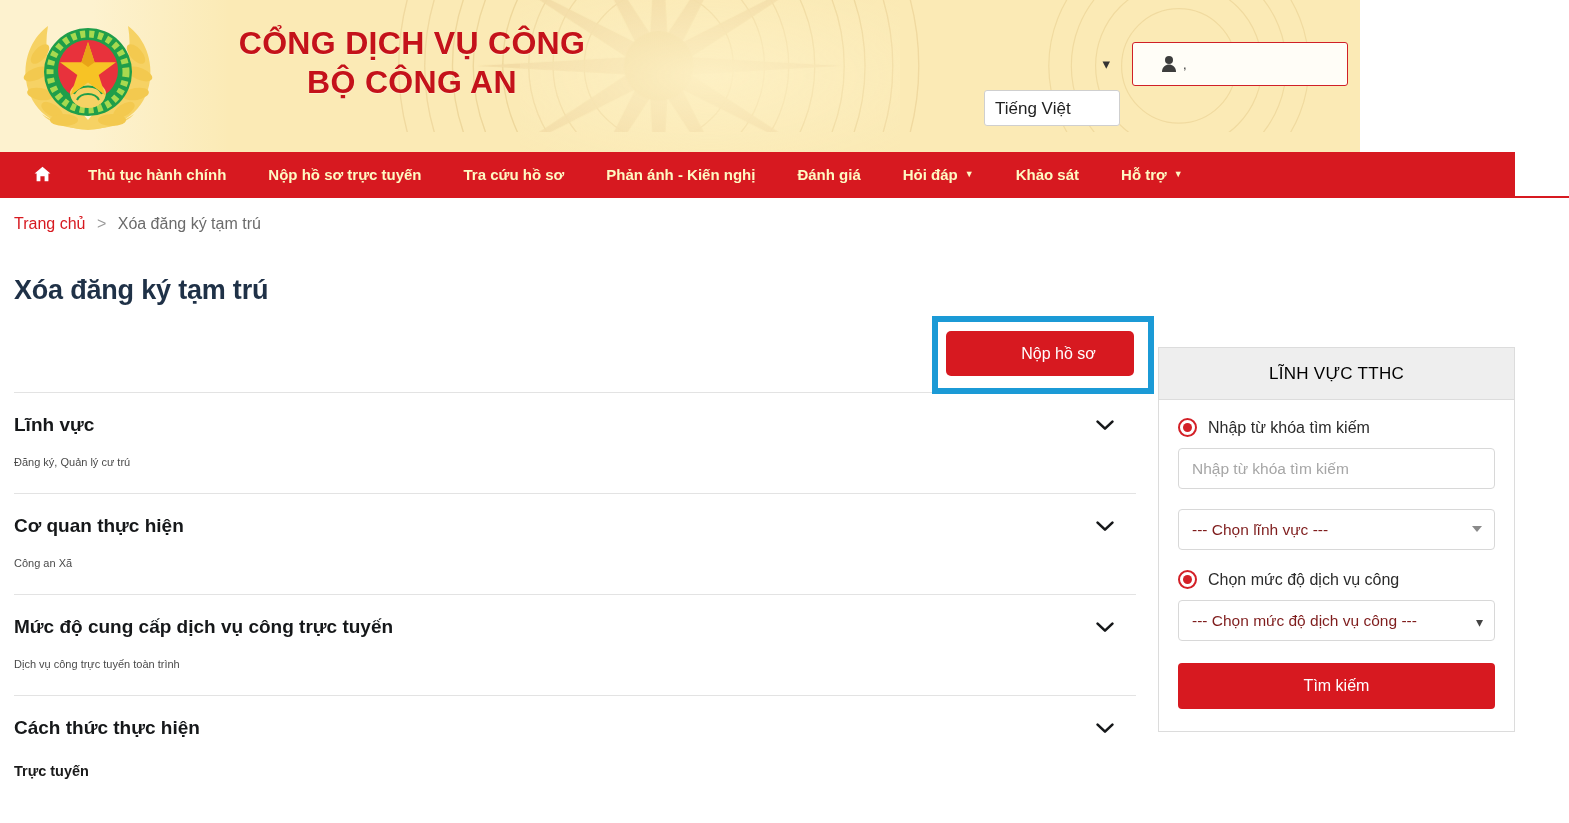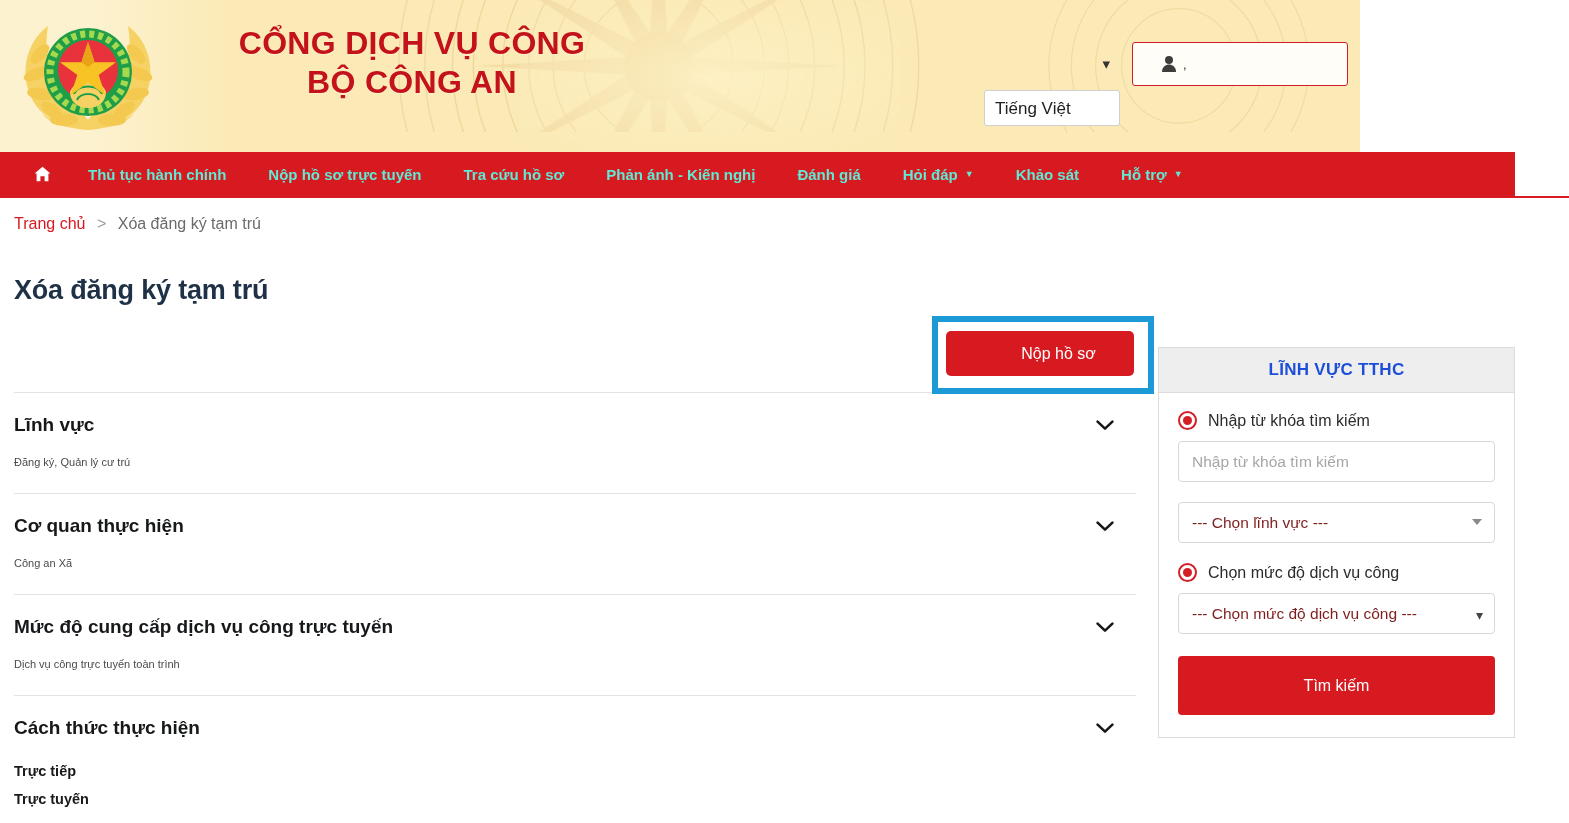--- a/index.html
+++ b/index.html
@@ -108,21 +108,21 @@
     padding-left: 22px;
   }
   .nav-underline {
     position: absolute;
     left: 0; top: 44px; width: 1569px; height: 2px;
     background: #d71920;
   }
   .nav-item {
     display: flex; align-items: center;
     padding: 0 21px;
-    color: #5eead4;
+    color: #fef9c3;
     font-size: 15px;
     font-weight: bold;
     white-space: nowrap;
     cursor: pointer;
     text-decoration: none;
   }
   .nav-item.home { padding: 0 16px 0 12px; font-size: 17px; }
   .nav-caret { margin-left: 7px; font-size: 9px; }
   .home-icon { width: 17px; height: 16px; display: block; }
 
@@ -203,25 +203,25 @@
 
   
   .sidebar {
     position: absolute;
     left: 1144px; top: 0px;
     width: 357px;
     border: 1px solid #dcdcdc;
     background: #ffffff;
   }
   .sidebar-head {
-    height: 45px;
+    height: 52px;
     background: #eeeeee;
     border-bottom: 1px solid #dcdcdc;
     display: flex; align-items: center; justify-content: center;
-    font-size: 17px; font-weight: bold; color: #1d4ed8;
+    font-size: 17px; font-weight: normal; color: #000000;
     letter-spacing: 0.3px;
   }
   .sidebar-body { padding: 18px 19px 22px 19px; }
 
   .radio-row {
     display: flex; align-items: center; gap: 11px;
     margin-bottom: 11px;
   }
   .radio-mark {
     width: 19px; height: 19px; border-radius: 50%;
@@ -259,21 +259,21 @@
     border-top: 6px solid #8a8a8a;
     pointer-events: none;
   }
   .select-caret-chev {
     position: absolute; right: 12px; top: 14px;
     pointer-events: none; color: #444; font-size: 14px; font-weight: bold;
   }
   .sel-text { font-size: 15.5px; color: #7f1d1d; }
 
   .btn-search {
-    width: 100%; height: 59px;
+    width: 100%; height: 46px;
     background: #d71920;
     color: #fff;
     border: none; border-radius: 4px;
     font-size: 16px;
     font-family: "Liberation Sans", sans-serif;
     cursor: pointer;
     margin-top: 2px;
   }
 </style>
 </head>
@@ -479,21 +479,20 @@
       <div class="divider"></div>
 
       <div class="acc-section">
         <div class="acc-head">
           <span class="acc-title">Cách thức thực hiện</span>
           <svg class="acc-chevron" viewBox="0 0 18 11">
             <path d="M1.6 1.6 L9 8.6 L16.4 1.6" fill="none" stroke="#16181a" stroke-width="2.6" stroke-linecap="round" stroke-linejoin="round"></path>
           </svg>
         </div>
         <div class="acc-body bold-list">
-          <div>Trực tiếp</div>
           <div>Trực tuyến</div>
         </div>
       </div>
     </div>
 
     <aside class="sidebar" style="top:72px;">
       <div class="sidebar-head">LĨNH VỰC TTHC</div>
       <div class="sidebar-body">
 
         <div class="radio-row">

